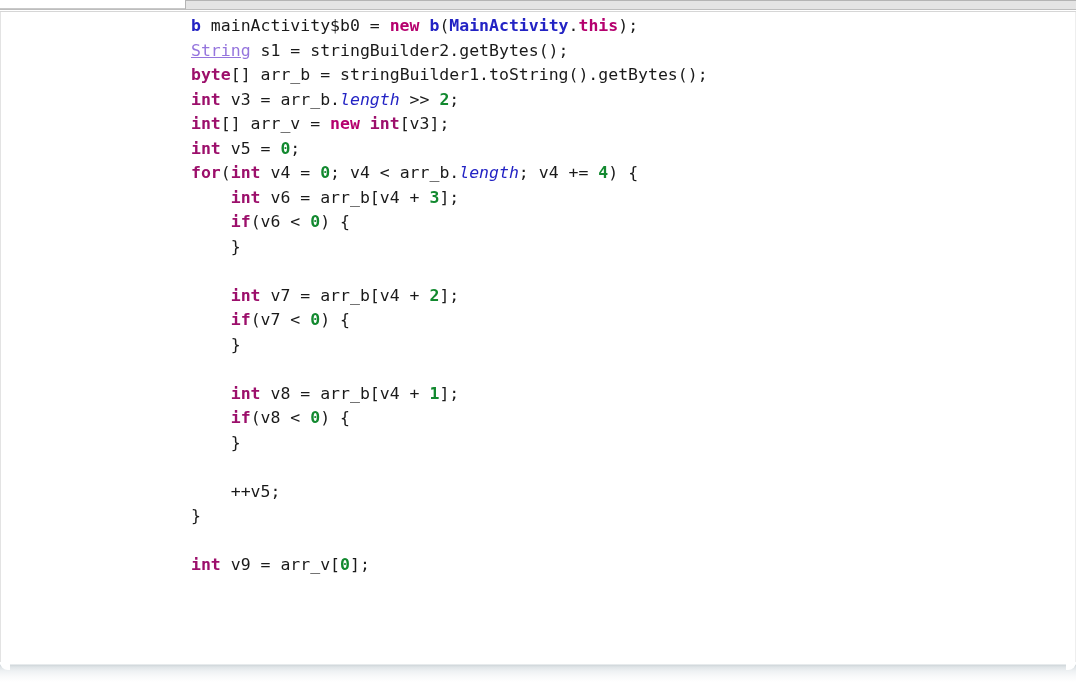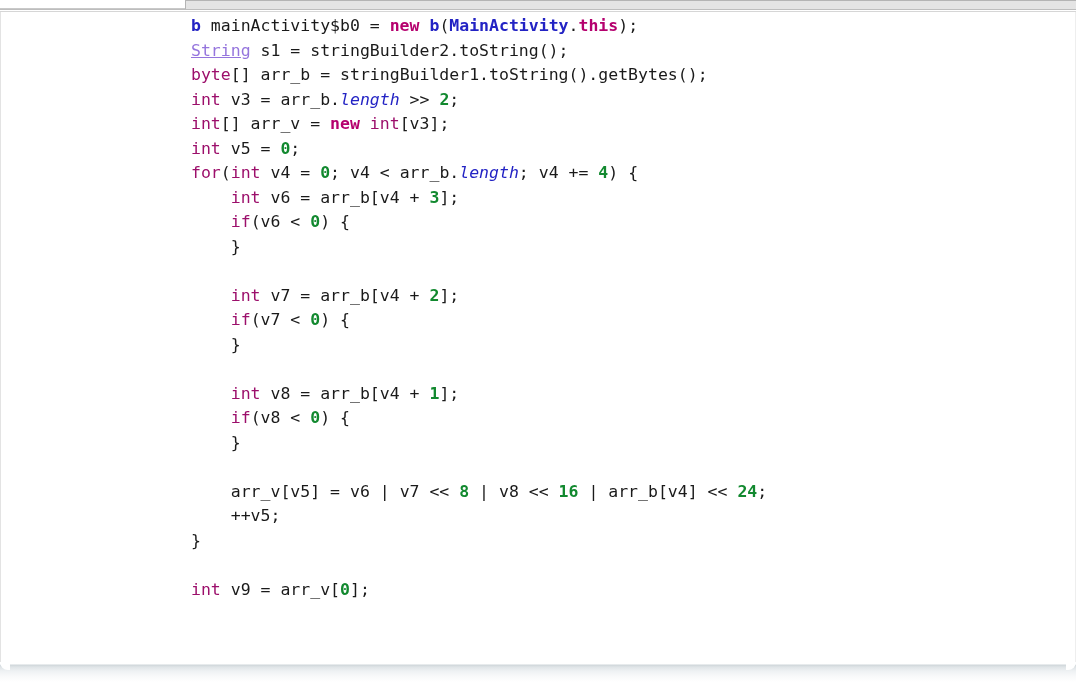--- a/index.html
+++ b/index.html
@@ -120,21 +120,21 @@
   .code-line {
     height: 24.5px;
     line-height: 24.5px;
     font-size: 16.5px;
     white-space: pre;
     color: #000000;
     letter-spacing: 0px;
   }
 
   
-  .tok-kw        { color: #9c0f6b; font-weight: normal; }   
+  .tok-kw        { color: #9c0f6b; font-weight: bold; }   
   .tok-kw2       { color: #b5006e; font-weight: bold; }   
   .tok-type      { color: #2323c4; font-weight: bold; }   
   .tok-class     { color: #9575dd; text-decoration: underline; }                      
   .tok-field     { color: #2323c4; font-style: italic; }  
   .tok-num       { color: #12892f; font-weight: bold; }   
   .tok-plain     { color: #1a1a1a; }
 </style>
 </head>
 <body>
 
@@ -144,39 +144,38 @@
     <div class="chrome-fill"></div>
     <div id="tab-strip-left"></div>
     <div id="tab-active"></div>
     <div id="chrome-rule-1"></div>
     <div id="chrome-rule-2"></div>
   </div>
 
   <div id="editor-panel">
     <div id="code-area">
         <div class="code-line"><span class="tok-type">b</span><span class="tok-plain"> mainActivity$b0 = </span><span class="tok-kw2">new</span><span class="tok-plain"> </span><span class="tok-type">b</span><span class="tok-plain">(</span><span class="tok-type">MainActivity</span><span class="tok-plain">.</span><span class="tok-kw2">this</span><span class="tok-plain">);</span></div>
-        <div class="code-line"><span class="tok-class">String</span><span class="tok-plain"> s1 = stringBuilder2.toString();</span></div>
+        <div class="code-line"><span class="tok-class">String</span><span class="tok-plain"> s1 = stringBuilder2.getBytes();</span></div>
         <div class="code-line"><span class="tok-kw">byte</span><span class="tok-plain">[] arr_b = stringBuilder1.toString().getBytes();</span></div>
         <div class="code-line"><span class="tok-kw">int</span><span class="tok-plain"> v3 = arr_b.</span><span class="tok-field">length</span><span class="tok-plain"> &gt;&gt; </span><span class="tok-num">2</span><span class="tok-plain">;</span></div>
         <div class="code-line"><span class="tok-kw">int</span><span class="tok-plain">[] arr_v = </span><span class="tok-kw2">new</span><span class="tok-plain"> </span><span class="tok-kw">int</span><span class="tok-plain">[v3];</span></div>
         <div class="code-line"><span class="tok-kw">int</span><span class="tok-plain"> v5 = </span><span class="tok-num">0</span><span class="tok-plain">;</span></div>
         <div class="code-line"><span class="tok-kw">for</span><span class="tok-plain">(</span><span class="tok-kw">int</span><span class="tok-plain"> v4 = </span><span class="tok-num">0</span><span class="tok-plain">; v4 &lt; arr_b.</span><span class="tok-field">length</span><span class="tok-plain">; v4 += </span><span class="tok-num">4</span><span class="tok-plain">) {</span></div>
         <div class="code-line"><span class="tok-plain">    </span><span class="tok-kw">int</span><span class="tok-plain"> v6 = arr_b[v4 + </span><span class="tok-num">3</span><span class="tok-plain">];</span></div>
         <div class="code-line"><span class="tok-plain">    </span><span class="tok-kw">if</span><span class="tok-plain">(v6 &lt; </span><span class="tok-num">0</span><span class="tok-plain">) {</span></div>
         <div class="code-line"><span class="tok-plain">    </span><span class="tok-plain">}</span></div>
         <div class="code-line">&nbsp;</div>
         <div class="code-line"><span class="tok-plain">    </span><span class="tok-kw">int</span><span class="tok-plain"> v7 = arr_b[v4 + </span><span class="tok-num">2</span><span class="tok-plain">];</span></div>
         <div class="code-line"><span class="tok-plain">    </span><span class="tok-kw">if</span><span class="tok-plain">(v7 &lt; </span><span class="tok-num">0</span><span class="tok-plain">) {</span></div>
         <div class="code-line"><span class="tok-plain">    </span><span class="tok-plain">}</span></div>
         <div class="code-line">&nbsp;</div>
         <div class="code-line"><span class="tok-plain">    </span><span class="tok-kw">int</span><span class="tok-plain"> v8 = arr_b[v4 + </span><span class="tok-num">1</span><span class="tok-plain">];</span></div>
         <div class="code-line"><span class="tok-plain">    </span><span class="tok-kw">if</span><span class="tok-plain">(v8 &lt; </span><span class="tok-num">0</span><span class="tok-plain">) {</span></div>
         <div class="code-line"><span class="tok-plain">    </span><span class="tok-plain">}</span></div>
         <div class="code-line">&nbsp;</div>
-        <div class="code-line"><span class="tok-plain">    </span><span class="tok-plain">arr_v[v5] = v6 | v7 &lt;&lt; </span><span class="tok-num">8</span><span class="tok-plain"> | v8 &lt;&lt; </span><span class="tok-num">16</span><span class="tok-plain"> | arr_b[v4] &lt;&lt; </span><span class="tok-num">24</span><span class="tok-plain">;</span></div>
         <div class="code-line"><span class="tok-plain">    </span><span class="tok-plain">++v5;</span></div>
         <div class="code-line"><span class="tok-plain">}</span></div>
         <div class="code-line">&nbsp;</div>
         <div class="code-line"><span class="tok-kw">int</span><span class="tok-plain"> v9 = arr_v[</span><span class="tok-num">0</span><span class="tok-plain">];</span></div>
       </div>
   </div>
 
   <div id="editor-bottom-edge">
     <div class="corner-l"></div>
     <div class="corner-r"></div>

